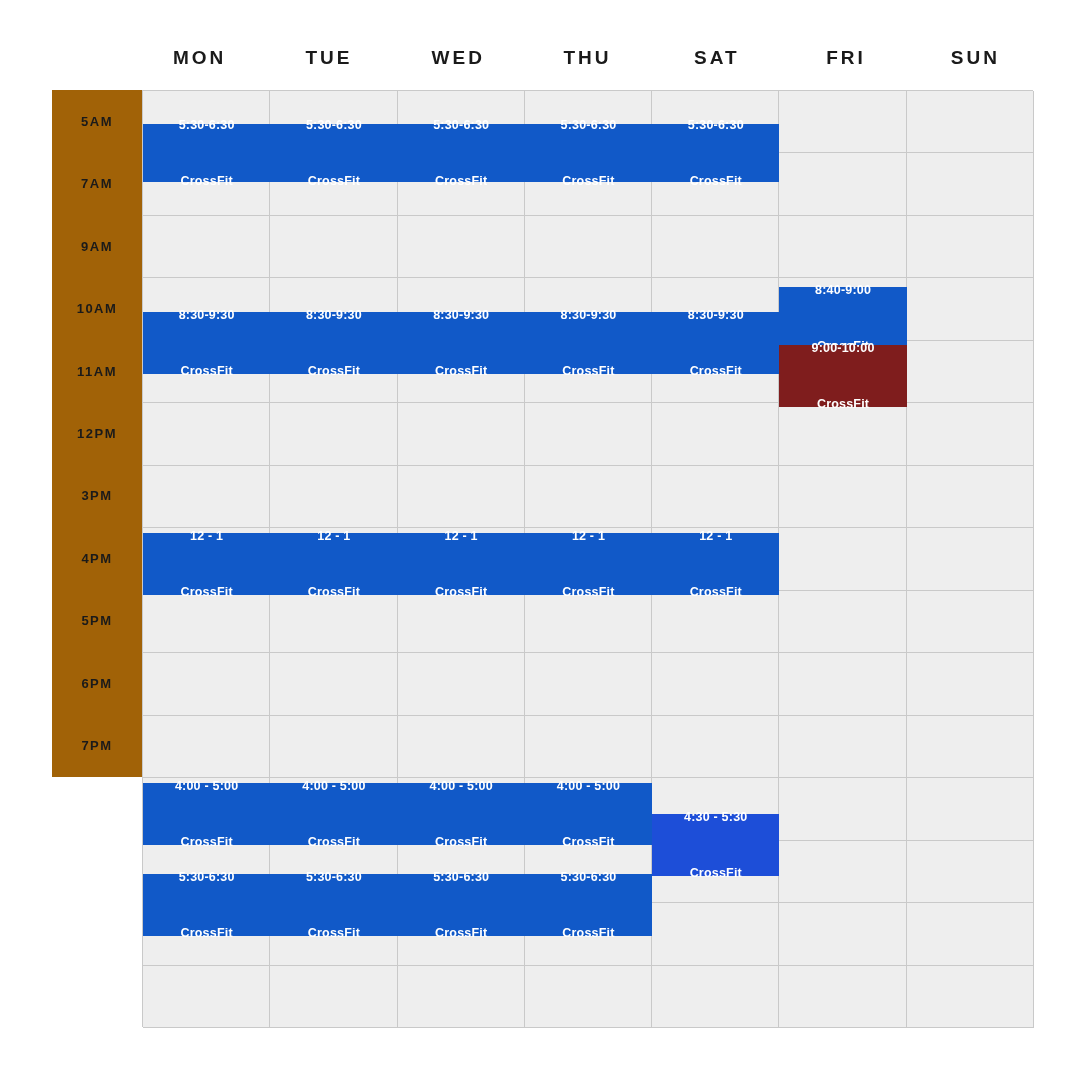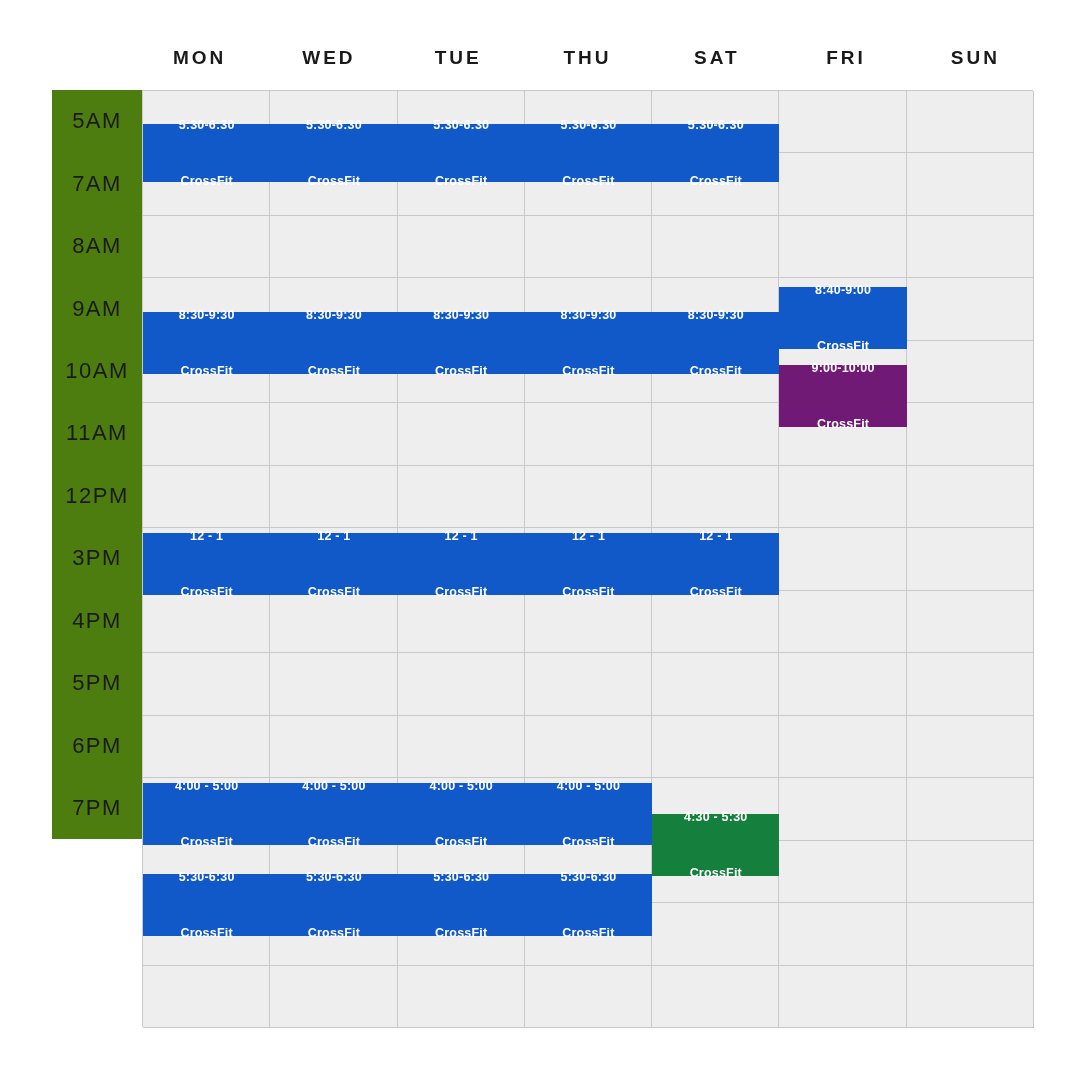--- a/index.html
+++ b/index.html
@@ -48,25 +48,25 @@
     top: 90px;
     width: 90px;
     height: 937px;
   }
   .time-cell {
     height: 62.466px;
     box-sizing: border-box;
     display: flex;
     align-items: center;
     justify-content: center;
-    font-size: 22px;
-    font-weight: normal;
+    font-size: 13px;
+    font-weight: bold;
     letter-spacing: 1.5px;
     color: #1a1a1a;
-    background: #4d7c0f;
+    background: #a16207;
   }
 
   .grid {
     position: absolute;
     left: 142px;
     top: 90px;
     width: 891px;
     height: 937px;
     background: #eeeeee;
     border-top: 1px solid #c9c9c9;
@@ -114,32 +114,31 @@
     margin-top: 40px;
   }
 </style>
 </head>
 <body>
 
 <div id="schedule-root">
 
   <div class="day-header-row" id="day-headers">
       <div class="day-header">MON</div>
+      <div class="day-header">TUE</div>
       <div class="day-header">WED</div>
-      <div class="day-header">TUE</div>
       <div class="day-header">THU</div>
       <div class="day-header">SAT</div>
       <div class="day-header">FRI</div>
       <div class="day-header">SUN</div>
     </div>
 
   <div class="time-col" id="time-col">
       <div class="time-cell">5AM</div>
       <div class="time-cell">7AM</div>
-      <div class="time-cell">8AM</div>
       <div class="time-cell">9AM</div>
       <div class="time-cell">10AM</div>
       <div class="time-cell">11AM</div>
       <div class="time-cell">12PM</div>
       <div class="time-cell">3PM</div>
       <div class="time-cell">4PM</div>
       <div class="time-cell">5PM</div>
       <div class="time-cell">6PM</div>
       <div class="time-cell">7PM</div>
     </div>
@@ -184,21 +183,21 @@
         <div class="e-name">CrossFit</div>
       </div>
       <div class="event" style="left: 509.143px; width: 127.286px; top: 33px; height: 58px; background: rgb(17, 89, 200);">
         <div class="e-time">5:30-6:30</div>
         <div class="e-name">CrossFit</div>
       </div>
       <div class="event" style="left: 636.429px; width: 127.286px; top: 196px; height: 62px; background: rgb(17, 89, 200);">
         <div class="e-time">8:40-9:00</div>
         <div class="e-name">CrossFit</div>
       </div>
-      <div class="event" style="left: 636.429px; width: 127.286px; top: 274px; height: 62px; background: #701a75;">
+      <div class="event" style="left: 636.429px; width: 127.286px; top: 254px; height: 62px; background: #7f1d1d;">
         <div class="e-time">9:00-10:00</div>
         <div class="e-name">CrossFit</div>
       </div>
       <div class="event" style="left: 0px; width: 127.286px; top: 221px; height: 62px; background: rgb(17, 89, 200);">
         <div class="e-time">8:30-9:30</div>
         <div class="e-name">CrossFit</div>
       </div>
       <div class="event" style="left: 127.286px; width: 127.286px; top: 221px; height: 62px; background: rgb(17, 89, 200);">
         <div class="e-time">8:30-9:30</div>
         <div class="e-name">CrossFit</div>
@@ -244,21 +243,21 @@
         <div class="e-name">CrossFit</div>
       </div>
       <div class="event" style="left: 254.571px; width: 127.286px; top: 692px; height: 62px; background: rgb(17, 89, 200);">
         <div class="e-time">4:00 - 5:00</div>
         <div class="e-name">CrossFit</div>
       </div>
       <div class="event" style="left: 381.857px; width: 127.286px; top: 692px; height: 62px; background: rgb(17, 89, 200);">
         <div class="e-time">4:00 - 5:00</div>
         <div class="e-name">CrossFit</div>
       </div>
-      <div class="event" style="left: 509.143px; width: 127.286px; top: 723px; height: 62px; background: #15803d;">
+      <div class="event" style="left: 509.143px; width: 127.286px; top: 723px; height: 62px; background: #1d4ed8;">
         <div class="e-time">4:30 - 5:30</div>
         <div class="e-name">CrossFit</div>
       </div>
       <div class="event" style="left: 0px; width: 127.286px; top: 783px; height: 62px; background: rgb(17, 89, 200);">
         <div class="e-time">5:30-6:30</div>
         <div class="e-name">CrossFit</div>
       </div>
       <div class="event" style="left: 127.286px; width: 127.286px; top: 783px; height: 62px; background: rgb(17, 89, 200);">
         <div class="e-time">5:30-6:30</div>
         <div class="e-name">CrossFit</div>

